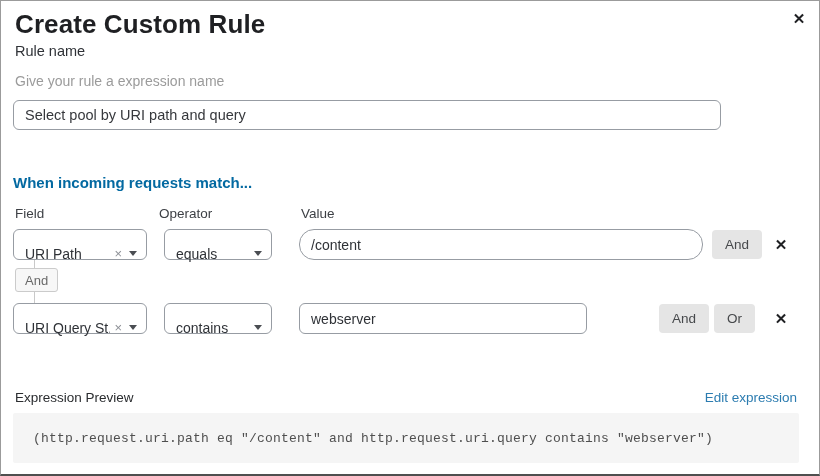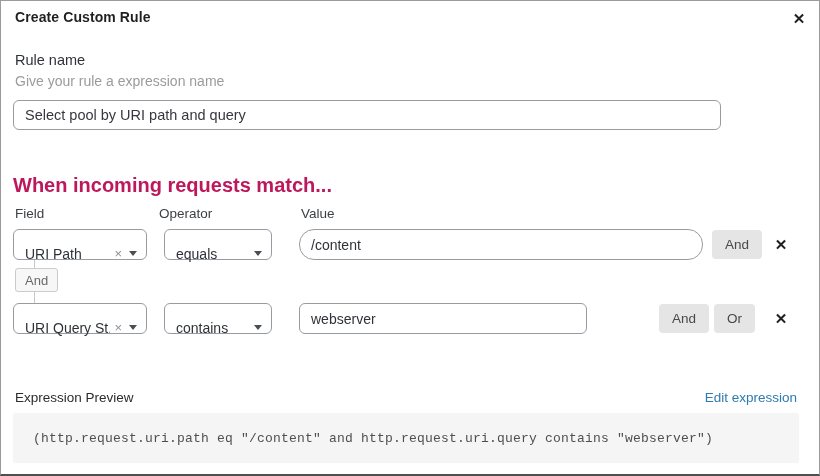--- a/index.html
+++ b/index.html
@@ -13,50 +13,50 @@
     background: #fff;
     border: 1px solid #9b9b9b;
     border-bottom: 2px solid #4f4f4f;
     overflow: hidden;
   }
   .abs { position: absolute; }
 
   .title {
     left: 14px; top: 8px;
     margin: 0;
-    font-size: 14px;
+    font-size: 26px;
     font-weight: 700;
     color: #1f2023;
     letter-spacing: 0.1px;
   }
   .close-btn {
     left: 786px; top: 6px;
     width: 24px; height: 24px;
     border: none; background: transparent;
     font-size: 15px; font-weight: 700; color: #1f2023;
     cursor: pointer; padding: 0;
     font-family: "Liberation Sans", sans-serif;
   }
 
-  .rule-label { left: 14px; top: 51px; font-size: 14.5px; color: #2f3237; }
+  .rule-label { left: 14px; top: 42px; font-size: 14.5px; color: #2f3237; }
   .rule-hint  { left: 14px; top: 72px; font-size: 14px; color: #9b9b9b; }
   .rule-input {
     left: 12px; top: 99px;
     width: 708px; height: 30px;
     border: 1px solid #979ca3;
     border-radius: 6px;
     padding: 0 11px;
     font-size: 14.5px;
     color: #36383c;
     font-family: "Liberation Sans", sans-serif;
     outline: none;
     background: #fff;
   }
 
-  .match-heading { left: 12px; top: 173px; font-size: 20px; font-weight: 700; color: #be185d; }
+  .match-heading { left: 12px; top: 173px; font-size: 15px; font-weight: 700; color: #0369a1; }
   .col-label { top: 205px; font-size: 13.5px; color: #3c3f44; }
   .col-field    { left: 14px; }
   .col-operator { left: 158px; }
   .col-value    { left: 300px; }
 
   .select {
     height: 31px;
     border: 1px solid #979ca3;
     border-radius: 6px;
     background: #fff;

